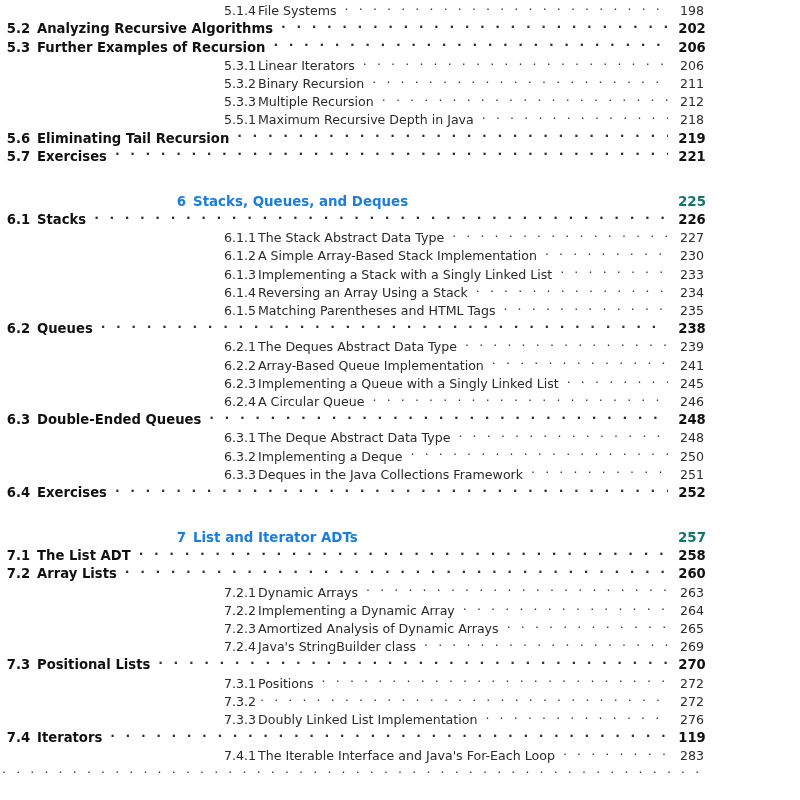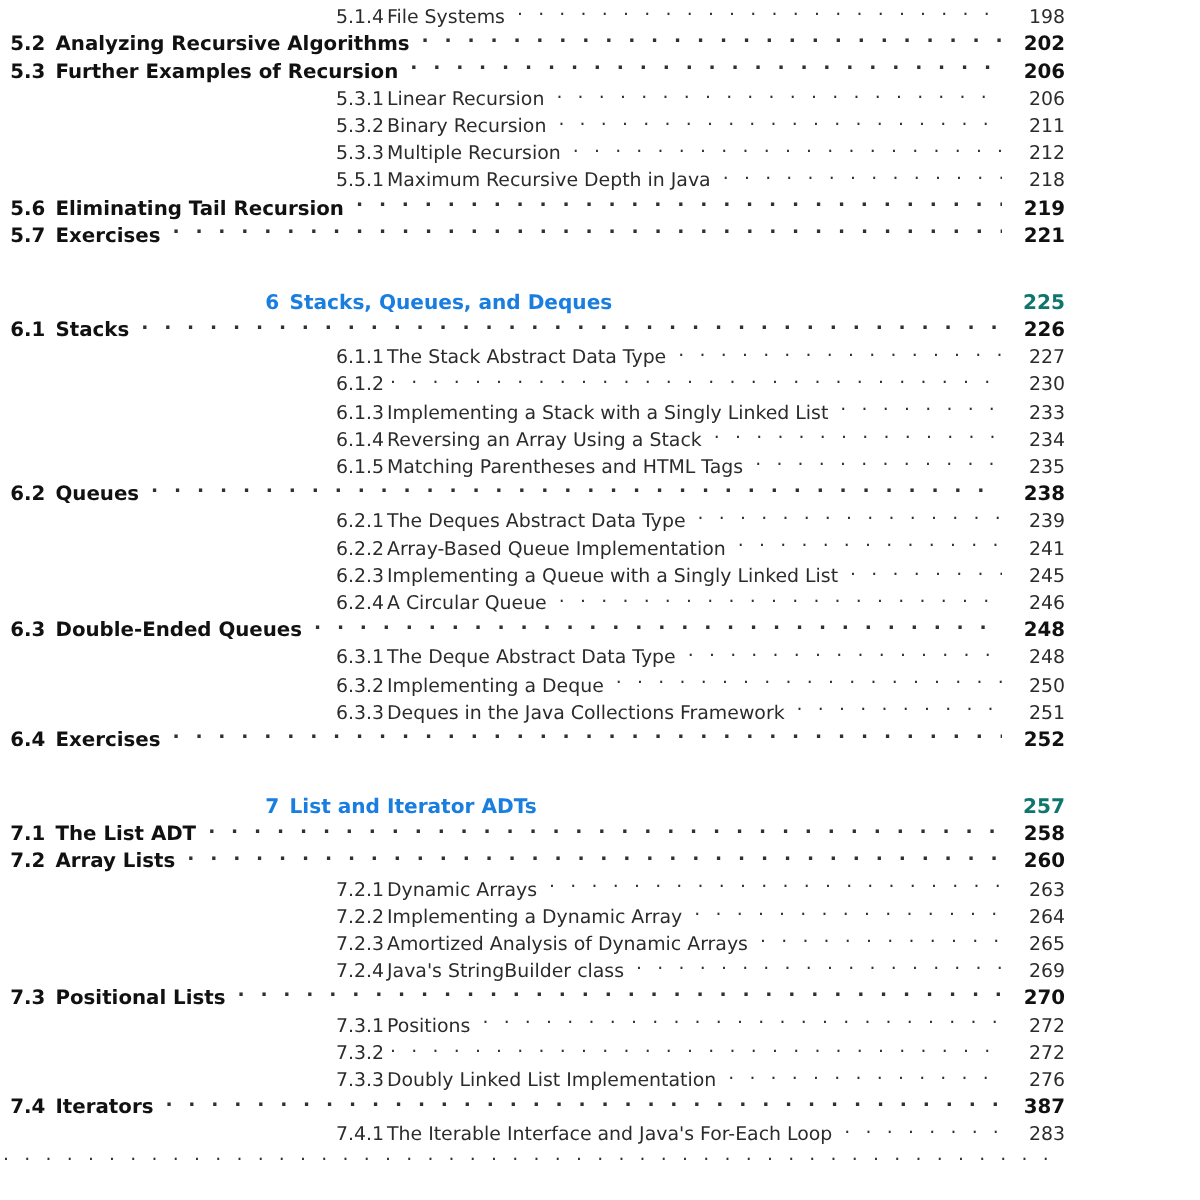--- a/index.html
+++ b/index.html
@@ -57,21 +57,21 @@
     position: absolute;
     left: 0;
     bottom: 0;
     letter-spacing: 3.1px;
     font-size: 12.5px;
     color: #303030;
   }
   .page {
     flex: 0 0 auto;
     width: 34px;
-    text-align: right;
+    text-align: center;
     padding-left: 4px;
   }
 
   
   .level-chapter {
     margin-top: 27px;
     font-weight: bold;
     font-size: 13.4px;
     color: #1a7ee0;
   }
@@ -138,21 +138,21 @@
         <span class="page">202</span>
       </div>
       <div class="toc-row level-section">
         <span class="num">5.3</span>
         <span class="title">Further Examples of Recursion</span>
         <span class="leader"></span>
         <span class="page">206</span>
       </div>
       <div class="toc-row level-subsection">
         <span class="num">5.3.1</span>
-        <span class="title">Linear Recursion</span>
+        <span class="title">Linear Iterators</span>
         <span class="leader"></span>
         <span class="page">206</span>
       </div>
       <div class="toc-row level-subsection">
         <span class="num">5.3.2</span>
         <span class="title">Binary Recursion</span>
         <span class="leader"></span>
         <span class="page">211</span>
       </div>
       <div class="toc-row level-subsection">
@@ -192,20 +192,21 @@
         <span class="page">226</span>
       </div>
       <div class="toc-row level-subsection">
         <span class="num">6.1.1</span>
         <span class="title">The Stack Abstract Data Type</span>
         <span class="leader"></span>
         <span class="page">227</span>
       </div>
       <div class="toc-row level-subsection">
         <span class="num">6.1.2</span>
+        <span class="title">A Simple Array-Based Stack Implementation</span>
         <span class="leader"></span>
         <span class="page">230</span>
       </div>
       <div class="toc-row level-subsection">
         <span class="num">6.1.3</span>
         <span class="title">Implementing a Stack with a Singly Linked List</span>
         <span class="leader"></span>
         <span class="page">233</span>
       </div>
       <div class="toc-row level-subsection">
@@ -342,21 +343,21 @@
       <div class="toc-row level-subsection">
         <span class="num">7.3.3</span>
         <span class="title">Doubly Linked List Implementation</span>
         <span class="leader"></span>
         <span class="page">276</span>
       </div>
       <div class="toc-row level-section">
         <span class="num">7.4</span>
         <span class="title">Iterators</span>
         <span class="leader"></span>
-        <span class="page">387</span>
+        <span class="page">119</span>
       </div>
       <div class="toc-row level-subsection">
         <span class="num">7.4.1</span>
         <span class="title">The Iterable Interface and Java's For-Each Loop</span>
         <span class="leader"></span>
         <span class="page">283</span>
       </div>
       <div class="toc-row level-subsection">
         <span class="leader"></span>
       </div>

